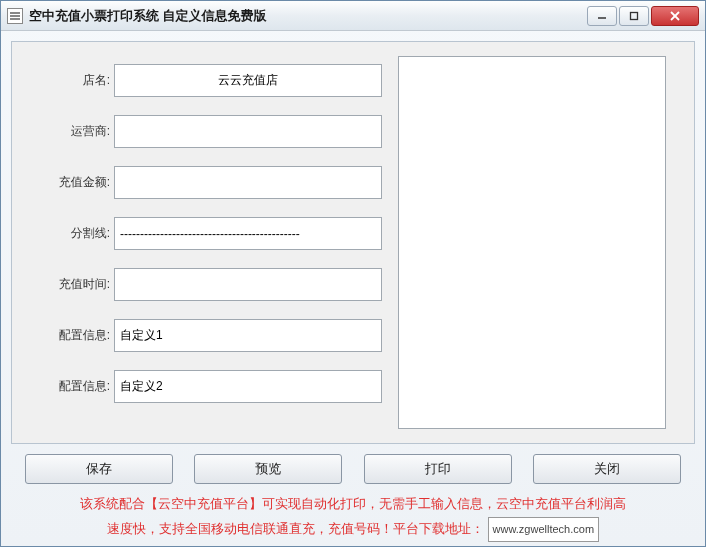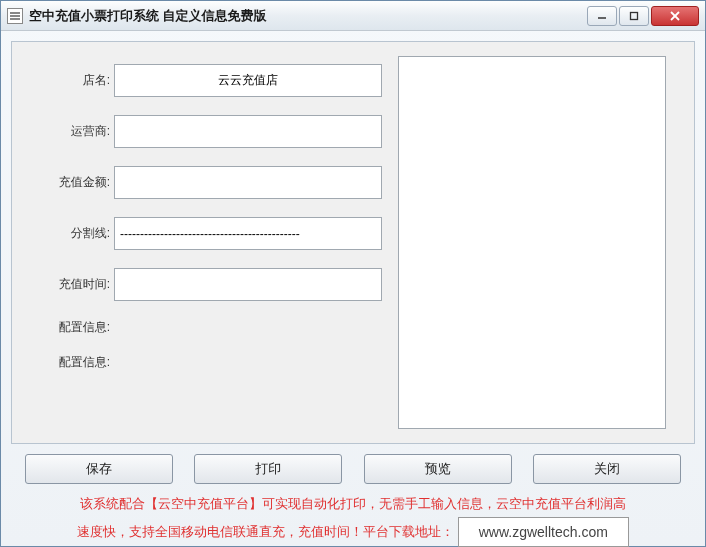--- a/index.html
+++ b/index.html
@@ -133,22 +133,22 @@
       font-size: 13px;
       color: #e03030;
       line-height: 1.9;
       position: relative;
       text-align: center;
     }
     .footer-url {
       display: inline-block;
       border: 1px solid #999;
       background: #fff;
-      padding: 1px 20px;
-      font-size: 14px;
+      padding: 1px 4px;
+      font-size: 11px;
       color: #444;
       vertical-align: middle;
     }
     .watermark {
       position: absolute;
       right: 2px;
       bottom: -3px;
       font-size: 34px;
       color: #d02020;
       font-family: Georgia, serif;
@@ -209,39 +209,41 @@
           <input class="form-input" value="---------------------------------------------" style="">
         </div>
 
         <div class="form-row">
           <span class="form-label">充值时间:</span>
           <input class="form-input" value="" style="">
         </div>
 
         <div class="form-row">
           <span class="form-label">配置信息:</span>
+          <input class="form-input" value="自定义1" style="">
         </div>
 
         <div class="form-row">
           <span class="form-label">配置信息:</span>
+          <input class="form-input" value="自定义2" style="">
         </div>
 
       </div>
       <div class="preview-panel"></div>
     </div>
 
     <div class="button-row">
       <button class="action-btn">保存</button>
+      <button class="action-btn">预览</button>
       <button class="action-btn">打印</button>
-      <button class="action-btn">预览</button>
       <button class="action-btn">关闭</button>
     </div>
 
     <div class="footer-text">
       <div>该系统配合【云空中充值平台】可实现自动化打印，无需手工输入信息，云空中充值平台利润高</div>
       <div>
-        <span>速度快，支持全国移动电信联通直充，充值时间！平台下载地址：</span>
+        <span>速度快，支持全国移动电信联通直充，充值号码！平台下载地址：</span>
         <span class="footer-url">www.zgwelltech.com</span>
       </div>
     </div>
 
   </div>
 </div>
 
 </body></html>

